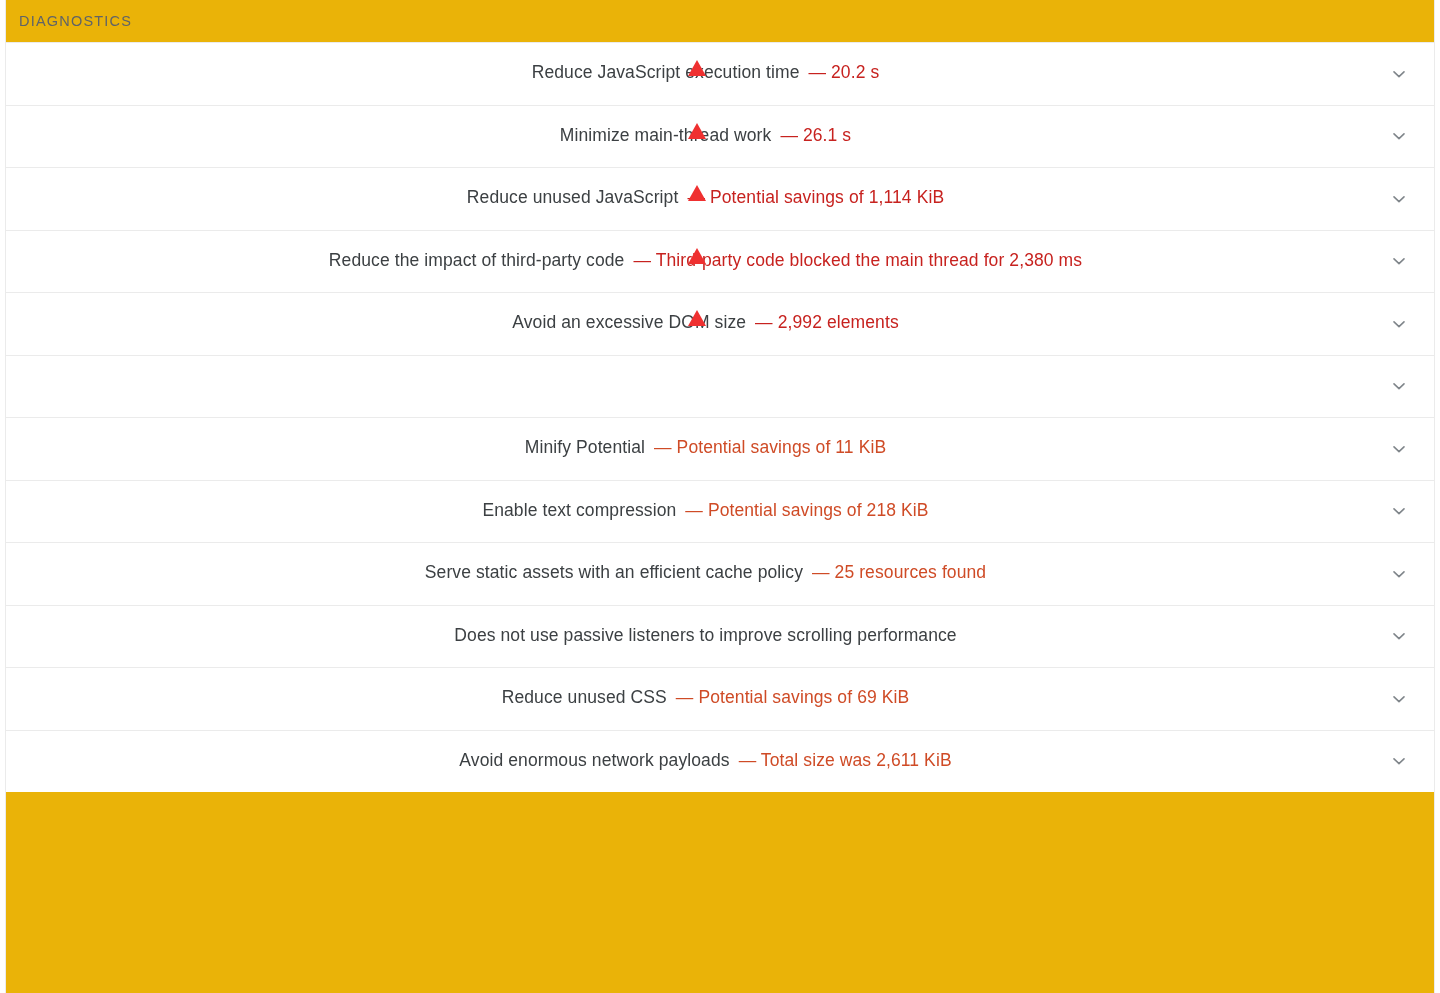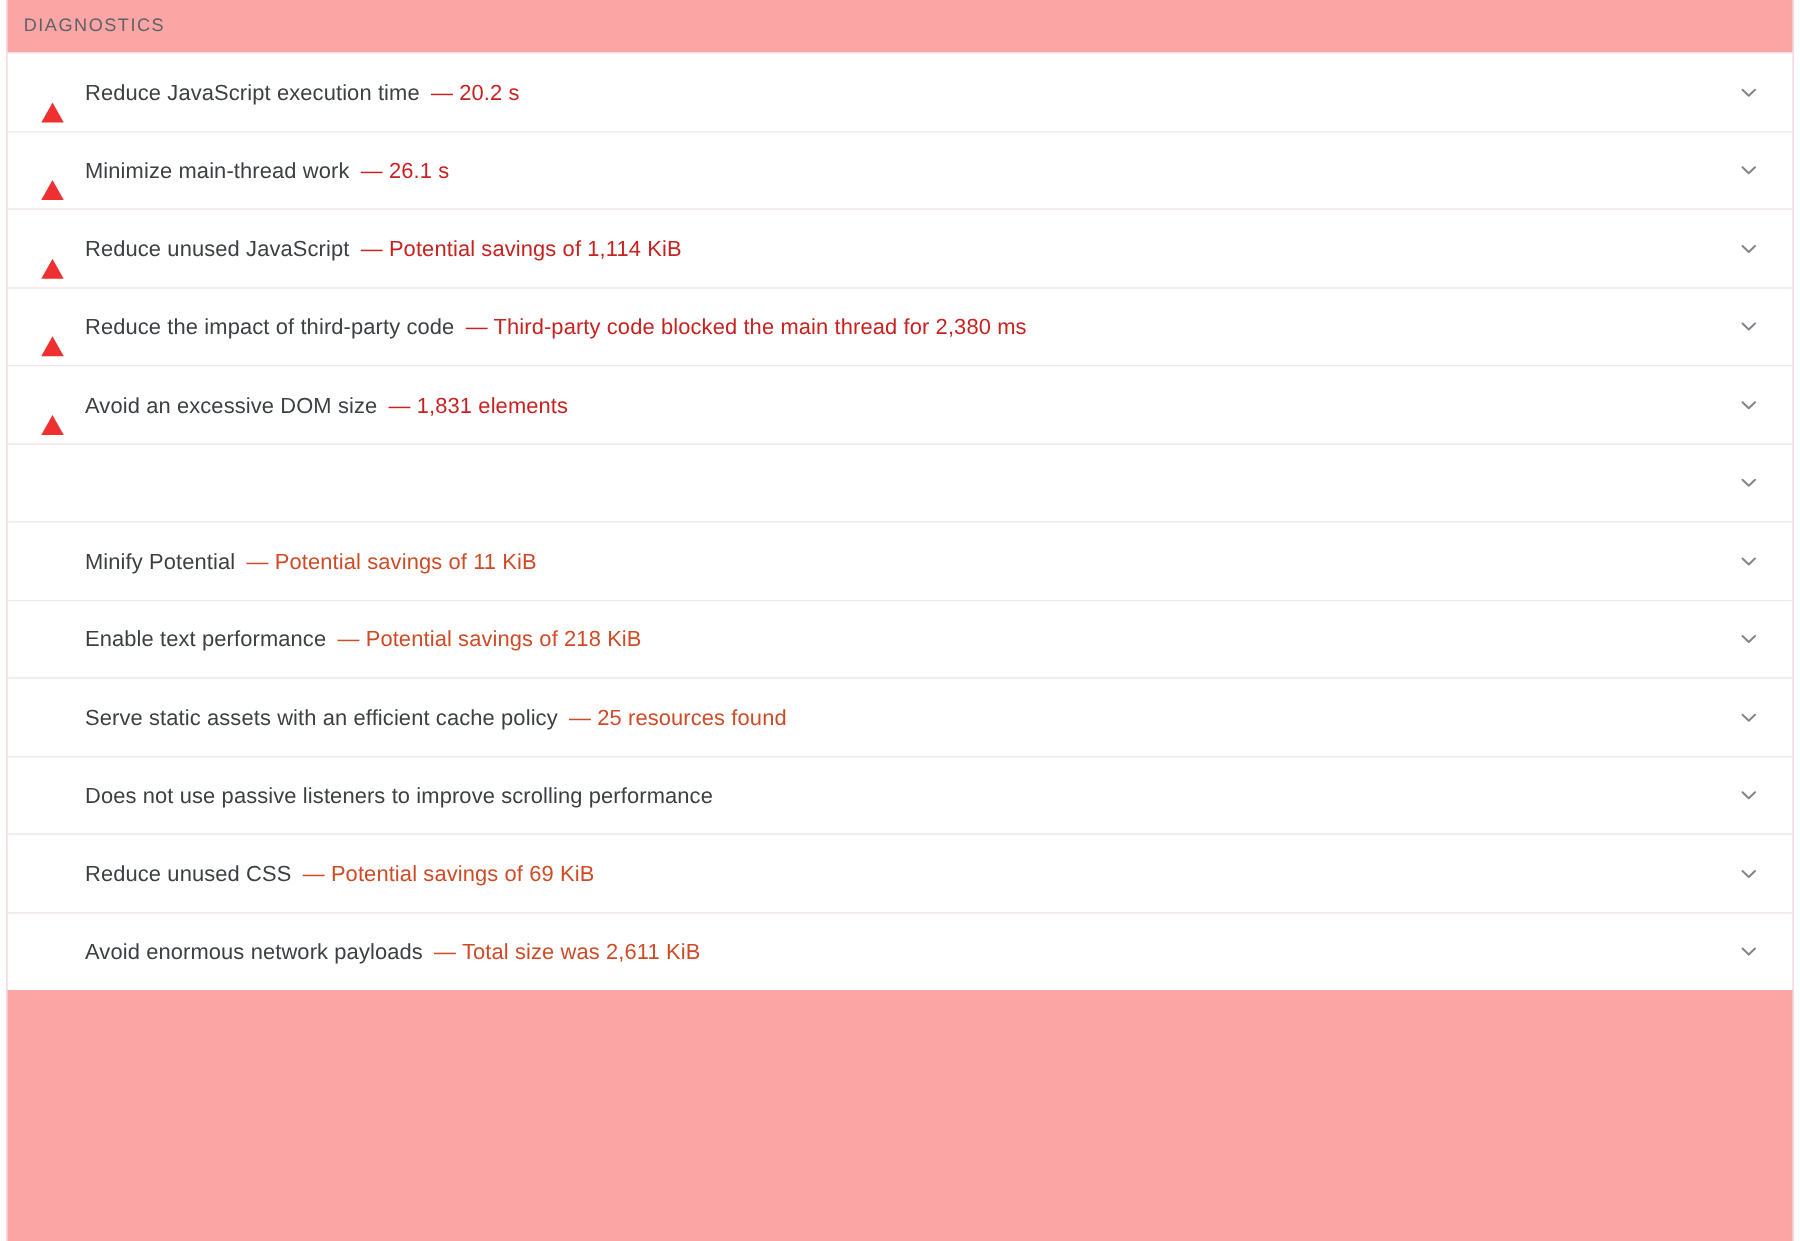--- a/index.html
+++ b/index.html
@@ -15,21 +15,21 @@
     -webkit-font-smoothing: antialiased;
   }
 
   .panel {
     position: relative;
     width: 1430px;
     margin-left: 5px;
     box-sizing: border-box;
     border-left: 1px solid #ebebeb;
     border-right: 1px solid #ebebeb;
-    background: #fca5a5;
+    background: #eab308;
     height: 993px;
   }
 
   .panel-header {
     height: 42px;
     display: flex;
     align-items: center;
     padding-left: 13px;
     box-sizing: border-box;
   }
@@ -49,20 +49,21 @@
   .audit-row {
     position: relative;
     height: 62.5px;
     border-top: 1px solid #ebebeb;
     display: flex;
     align-items: center;
     box-sizing: border-box;
     padding-left: 27px;
     padding-right: 56px;
     background: #fff;
+    flex-direction: column;
   }
 
   .audit-icon {
     flex: 0 0 auto;
     width: 18px;
     height: 18px;
     margin-right: 17px;
     position: relative;
     display: inline-block;
   }
@@ -160,21 +161,21 @@
         <span class="audit-icon"><span class="icon-triangle"></span></span>
         <span class="audit-text"><span class="audit-title">Reduce the impact of third-party code</span><span class="audit-value sev-fail">— Third-party code blocked the main thread for 2,380 ms</span></span>
         <span class="chevron">
           <svg width="18" height="18" viewBox="0 0 18 18" aria-hidden="true">
             <path d="M4 6.8 L9 11.6 L14 6.8" fill="none" stroke="#80868b" stroke-width="1.6" stroke-linecap="round" stroke-linejoin="round"></path>
           </svg>
         </span>
       </div>
       <div class="audit-row">
         <span class="audit-icon"><span class="icon-triangle"></span></span>
-        <span class="audit-text"><span class="audit-title">Avoid an excessive DOM size</span><span class="audit-value sev-fail">— 1,831 elements</span></span>
+        <span class="audit-text"><span class="audit-title">Avoid an excessive DOM size</span><span class="audit-value sev-fail">— 2,992 elements</span></span>
         <span class="chevron">
           <svg width="18" height="18" viewBox="0 0 18 18" aria-hidden="true">
             <path d="M4 6.8 L9 11.6 L14 6.8" fill="none" stroke="#80868b" stroke-width="1.6" stroke-linecap="round" stroke-linejoin="round"></path>
           </svg>
         </span>
       </div>
       <div class="audit-row">
         <span class="audit-icon"><span class="icon-square"></span></span>
         <span class="chevron">
           <svg width="18" height="18" viewBox="0 0 18 18" aria-hidden="true">
@@ -186,21 +187,21 @@
         <span class="audit-icon"><span class="icon-square"></span></span>
         <span class="audit-text"><span class="audit-title">Minify Potential</span><span class="audit-value sev-average">— Potential savings of 11 KiB</span></span>
         <span class="chevron">
           <svg width="18" height="18" viewBox="0 0 18 18" aria-hidden="true">
             <path d="M4 6.8 L9 11.6 L14 6.8" fill="none" stroke="#80868b" stroke-width="1.6" stroke-linecap="round" stroke-linejoin="round"></path>
           </svg>
         </span>
       </div>
       <div class="audit-row">
         <span class="audit-icon"><span class="icon-square"></span></span>
-        <span class="audit-text"><span class="audit-title">Enable text performance</span><span class="audit-value sev-average">— Potential savings of 218 KiB</span></span>
+        <span class="audit-text"><span class="audit-title">Enable text compression</span><span class="audit-value sev-average">— Potential savings of 218 KiB</span></span>
         <span class="chevron">
           <svg width="18" height="18" viewBox="0 0 18 18" aria-hidden="true">
             <path d="M4 6.8 L9 11.6 L14 6.8" fill="none" stroke="#80868b" stroke-width="1.6" stroke-linecap="round" stroke-linejoin="round"></path>
           </svg>
         </span>
       </div>
       <div class="audit-row">
         <span class="audit-icon"><span class="icon-square"></span></span>
         <span class="audit-text"><span class="audit-title">Serve static assets with an efficient cache policy</span><span class="audit-value sev-average">— 25 resources found</span></span>
         <span class="chevron">

